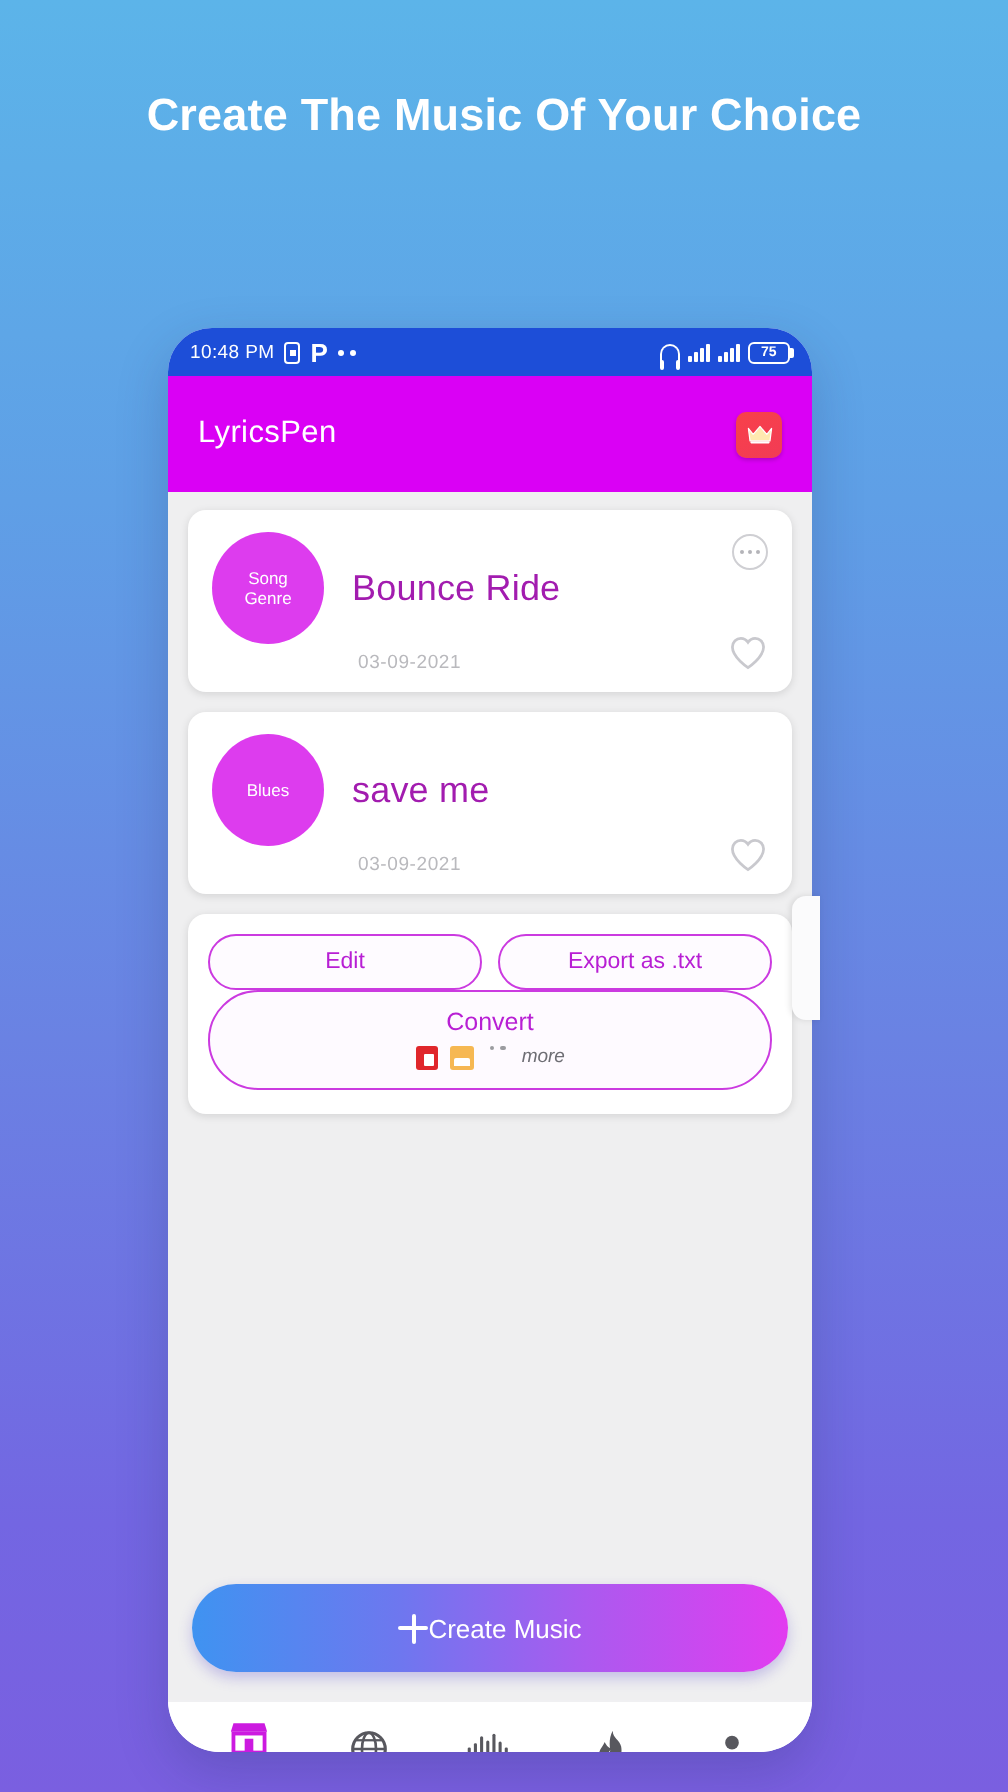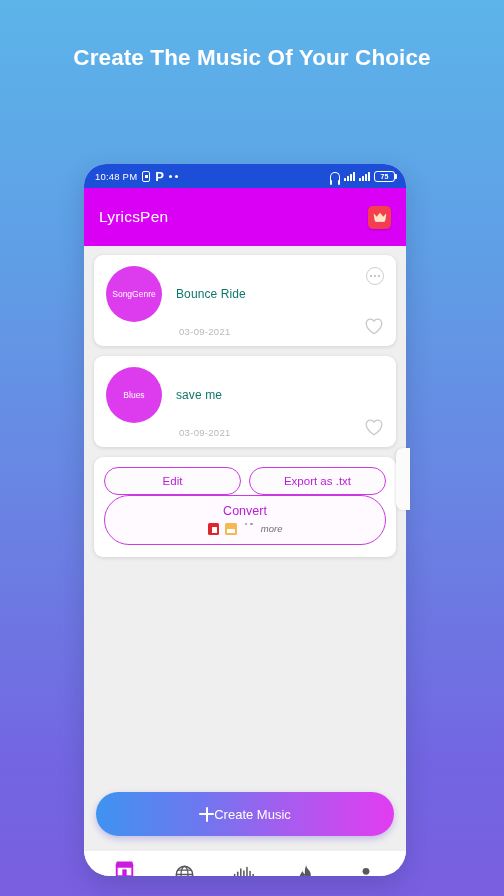--- a/index.html
+++ b/index.html
@@ -149,27 +149,27 @@
     box-shadow: 0 1px 4px rgba(0,0,0,0.12);
     padding: 11px 12px 10px 12px;
     margin-bottom: 10px;
     position: relative;
     min-height: 91px;
   }
   .song-row { display: flex; align-items: center; gap: 14px; }
   .genre-circle {
     width: 56px; height: 56px; border-radius: 50%;
     background: #dd3cee;
-    display: flex; flex-direction: row;
+    display: flex; flex-direction: column;
     align-items: center; justify-content: center;
     color: #ffffff; font-size: 8.5px; line-height: 10.5px;
     text-align: center; flex: none;
   }
   .song-title {
-    font-size: 12px; color: #0f766e; letter-spacing: 0.1px;
+    font-size: 18px; color: #a21caf; letter-spacing: 0.1px;
   }
   .song-date {
     position: absolute; left: 85px; bottom: 9px;
     font-size: 9.5px; color: #b9b9bd; letter-spacing: 0.3px;
   }
   .card-menu-icon {
     position: absolute; right: 12px; top: 12px;
     width: 18px; height: 18px; border-radius: 50%;
     border: 1.4px solid #cfcfd3;
     display: flex; align-items: center; justify-content: center; gap: 1.6px;

